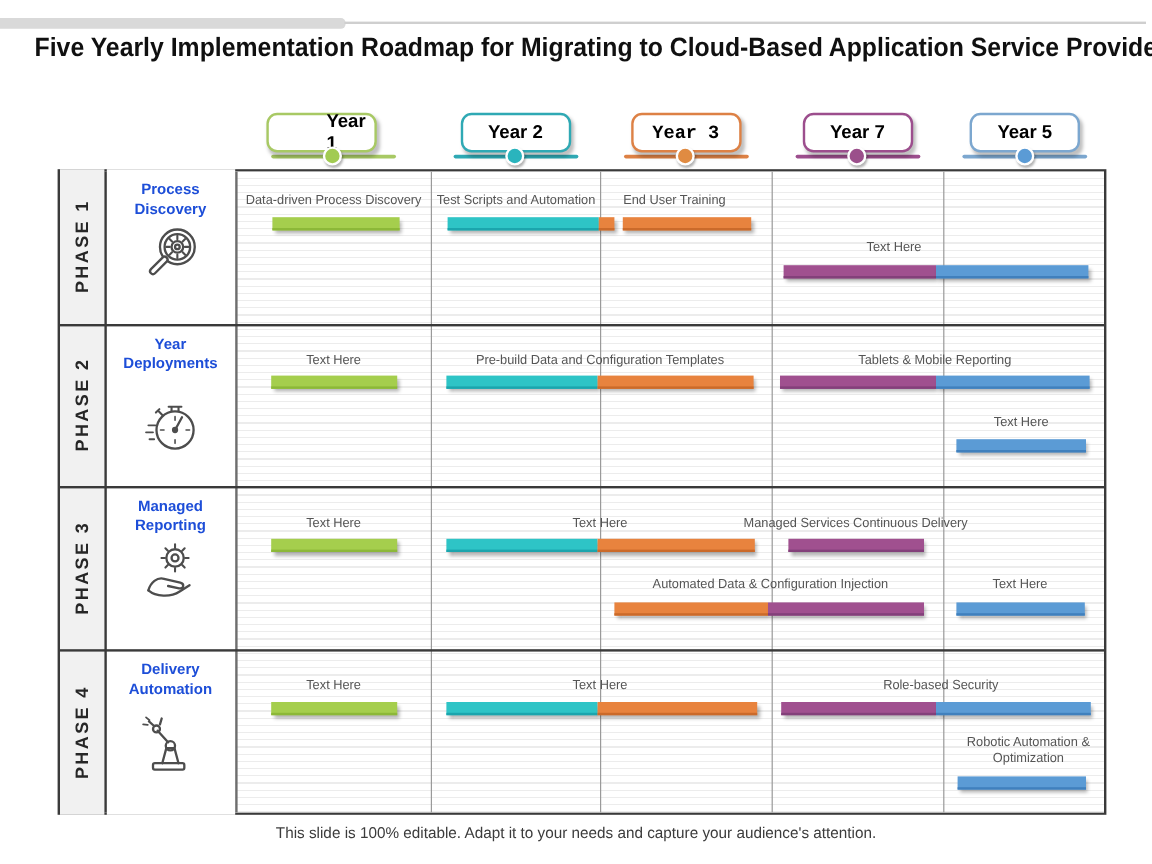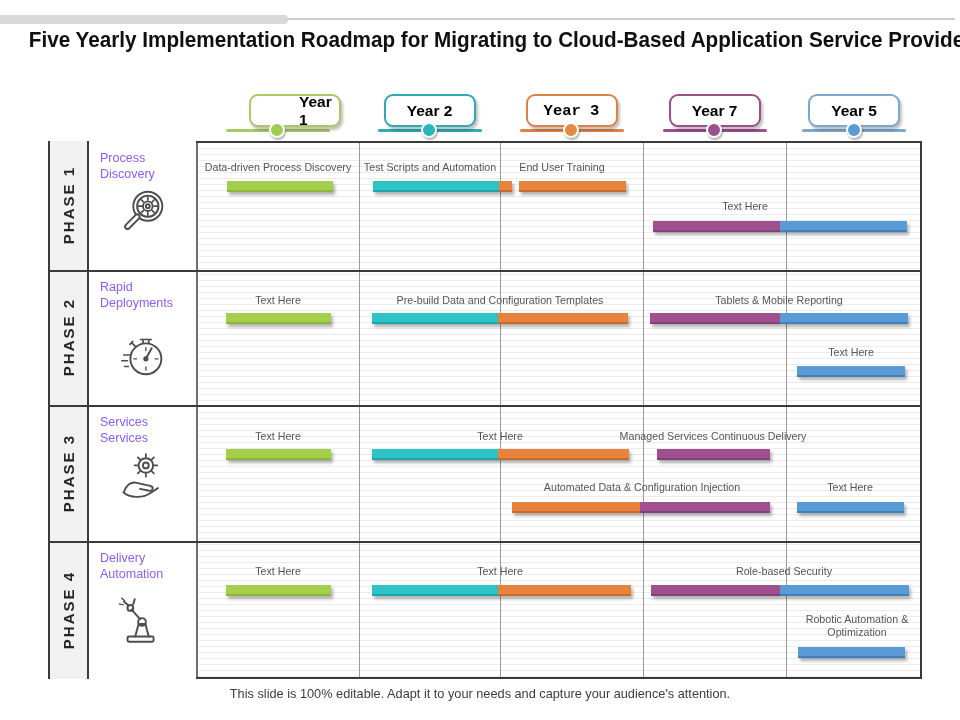--- a/index.html
+++ b/index.html
@@ -37,43 +37,43 @@
   .vline.dark{width:2px;background:#3a3a3a;}
   .vline.mid{width:1.5px;background:#6e6e6e;}
   .vline.light{width:1.2px;background:#9a9a9a;}
   .hsep{position:absolute;left:0;right:0;height:2px;background:#3a3a3a;z-index:3;}
 
   .phase-cell{position:absolute;left:0;width:37px;background:#f1f1f1;z-index:1;
               display:flex;align-items:center;justify-content:center;}
   .phase-cell span{writing-mode:vertical-rl;transform:rotate(180deg);
                    font-weight:bold;font-size:15px;letter-spacing:2px;color:#262626;}
   .cat-cell{position:absolute;left:38.5px;width:107px;background:#fff;z-index:1;}
-  .cat-label{margin:9px auto 0;width:84px;font-weight:normal;
-             font-size:12.5px;line-height:1.3;color:#8b5cf6;}
+  .cat-label{margin:9px auto 0;width:84px;text-align:center;font-weight:bold;
+             font-size:12.5px;line-height:1.3;color:#1d4ed8;}
   .cat-icon{position:absolute;left:50%;transform:translate(-50%,-50%);}
 
   
   #canvas{position:absolute;left:0;top:0;width:836px;height:720px;z-index:5;pointer-events:none;}
   .bar-seg{position:absolute;height:9px;border-bottom:2px solid;
            box-shadow:2px 3px 3px rgba(0,0,0,0.3);}
   .bar-label{position:absolute;transform:translate(-50%,-50%) scaleX(0.97);
              font-size:11px;color:#555;white-space:nowrap;text-align:center;}
   .bar-label.wrap{white-space:normal;line-height:1.2;}
 </style>
 </head>
 <body>
 
 <div class="slide">
   <div class="deco-pill"></div>
   <div class="deco-line"></div>
   <h1 class="title">Five Yearly Implementation Roadmap for Migrating to Cloud-Based Application Service Provider Application</h1>
 
   <div id="year-row">
       <div class="year-line" style="left: 225.5px; top: 128.5px; width: 104px; background: rgb(168, 201, 100);"></div>
-      <div class="year-box" style="left: 249px; border-color: rgb(168, 201, 100); padding-left: 48px;">
+      <div class="year-box" style="left: 222px; border-color: rgb(168, 201, 100); padding-left: 48px;">
         <span>Year 1</span>
       </div>
       <div class="year-dot" style="left: 269px; background: rgb(162, 203, 82);"></div>
       <div class="year-line" style="left: 377.5px; top: 128.5px; width: 104px; background: rgb(47, 169, 180);"></div>
       <div class="year-box" style="left: 383.5px; border-color: rgb(47, 169, 180);">
         <span>Year 2</span>
       </div>
       <div class="year-dot" style="left: 421px; background: rgb(42, 180, 189);"></div>
       <div class="year-line" style="left: 519.5px; top: 128.5px; width: 104px; background: rgb(221, 129, 69);"></div>
       <div class="year-box" style="left: 525.5px; border-color: rgb(221, 129, 69); font-family: Liberation Mono, monospace;">
@@ -118,38 +118,38 @@
                 <path d="M42.5 23h3M36 29.5v3M29.5 23h-3M36 16.5v-3M40.6 27.6l2.1 2.1M31.4 27.6l-2.1 2.1M31.4 18.4l-2.1-2.1M40.6 18.4l2.1-2.1" stroke-width="1.8"></path>
                 <line x1="25" y1="34" x2="15" y2="44" stroke-width="7"></line>
                 <line x1="25" y1="34" x2="15" y2="44" stroke="#fff" stroke-width="3"></line>
               </g>
             </svg></div>
         </div>
         <div class="phase-cell" style="top: 127px; height: 135px;">
           <span>PHASE 2</span>
         </div>
         <div class="cat-cell" style="top: 127px; height: 135px;">
-          <div class="cat-label">Rapid Deployments</div>
+          <div class="cat-label">Year Deployments</div>
           <div class="cat-icon" style="top: 86.4px;"><svg width="58" height="58" viewBox="0 0 60 60">
               <g fill="none" stroke="#4d4d4d" stroke-width="2" stroke-linecap="round">
                 <circle cx="34" cy="35" r="16"></circle>
                 <path d="M31 19v-4h6v4M28.5 15h11" stroke-width="1.8"></path>
                 <path d="M23 22l-3.5-3.5M17.5 20l3 -3" stroke-width="1.8"></path>
                 <path d="M34 35L40 24"></path>
                 <circle cx="34" cy="35" r="1.7" fill="#4d4d4d"></circle>
                 <path d="M34 23.5v3M46.5 35h-3M34 46.5v-3M21.5 35h3" stroke-width="1.4"></path>
                 <path d="M11 31h6M9 37h6M12 43h4" stroke-width="1.6"></path>
               </g>
             </svg></div>
         </div>
         <div class="phase-cell" style="top: 262px; height: 136px;">
           <span>PHASE 3</span>
         </div>
         <div class="cat-cell" style="top: 262px; height: 136px;">
-          <div class="cat-label">Services Services</div>
+          <div class="cat-label">Managed Reporting</div>
           <div class="cat-icon" style="top: 74.8px;"><svg width="58" height="58" viewBox="0 0 60 60">
               <g fill="none" stroke="#4d4d4d" stroke-width="2" stroke-linecap="round" stroke-linejoin="round">
                 <circle cx="34" cy="17" r="7.5"></circle>
                 <circle cx="34" cy="17" r="3"></circle>
                 <path d="M42.7 17h3M34 25.7v3M25.3 17h-3M34 8.3v-3M40.2 23.2l2.1 2.1M27.8 23.2l-2.1 2.1M27.8 10.8l-2.1-2.1M40.2 10.8l2.1-2.1" stroke-width="1.8"></path>
                 <path d="M11 45c2-7 7.5-11.5 13.5-10l14 3.2c4 1 3 5.8-1 5l-9.5-2"></path>
                 <path d="M11 45c6.5 5.5 19 6.2 27 1l8.5-5.5"></path>
               </g>
             </svg></div>
         </div>

